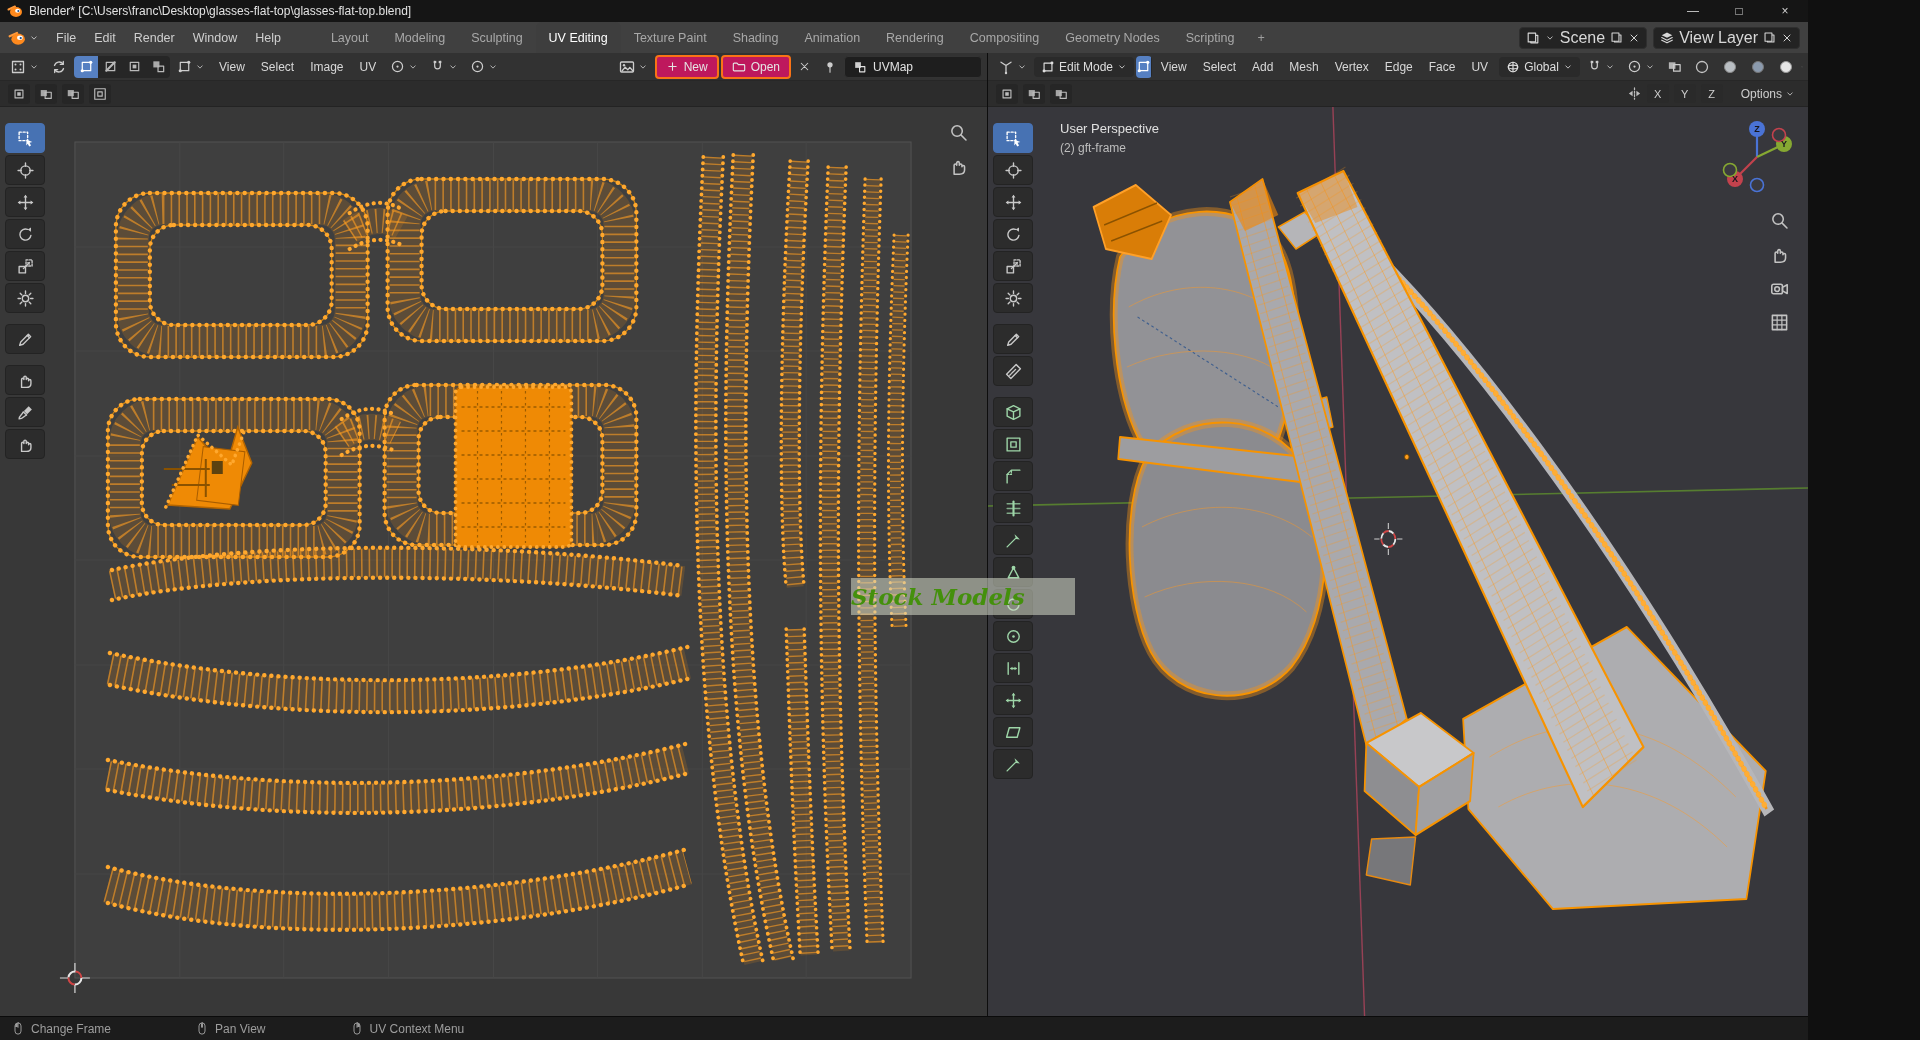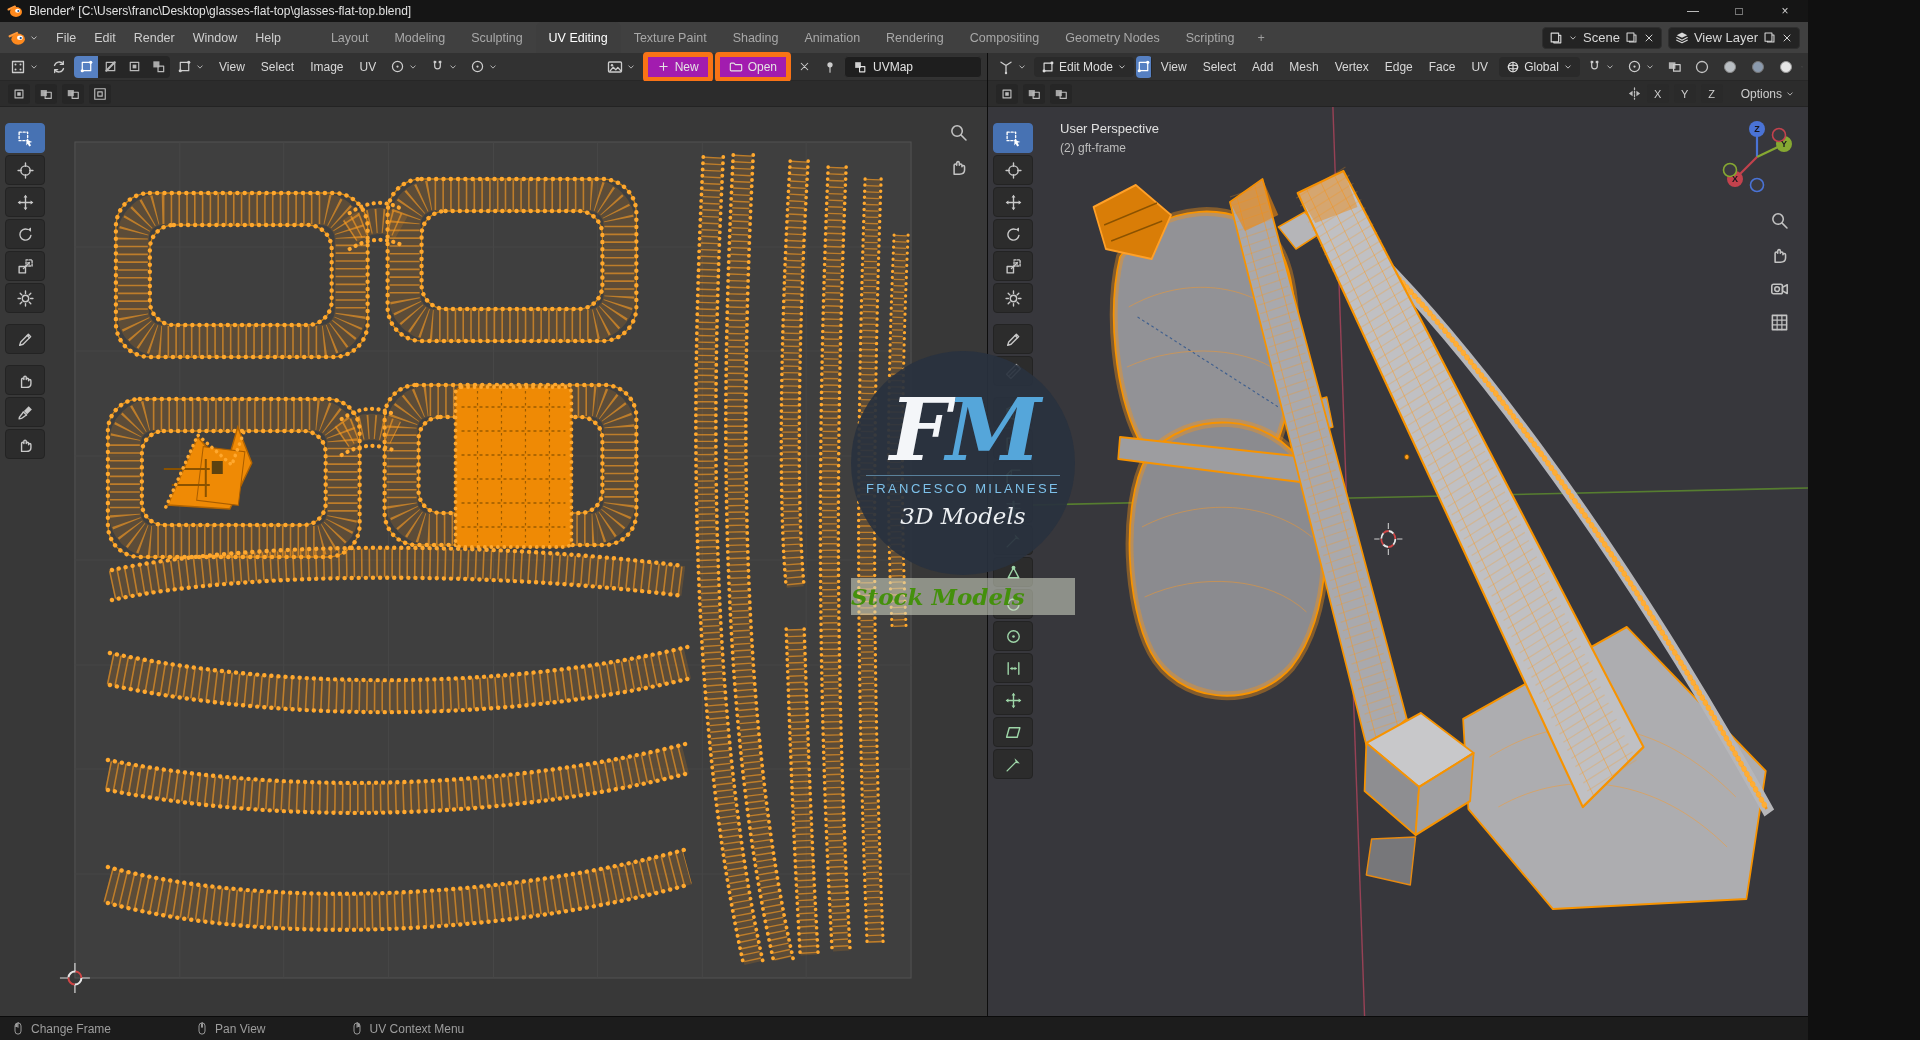--- a/index.html
+++ b/index.html
@@ -15,35 +15,35 @@
 
   
   .topbar{height:31px;background:#404040;display:flex;align-items:stretch;font-size:12.5px;flex:none}
   .app-btn{display:flex;align-items:center;gap:3px;padding:0 8px}
   .menu-item{display:flex;align-items:center;padding:0 9px;color:#cfcfcf}
   .workspaces{display:flex;margin-left:28px}
   .ws{display:flex;align-items:center;padding:0 13px;color:#a8a8a8}
   .ws.active{background:#3e3e3e;color:#fff;border-radius:6px 6px 0 0}
   .ws-add{display:flex;align-items:center;padding:0 10px;color:#9f9f9f}
   .topbar-right{margin-left:auto;display:flex;align-items:center;gap:6px;padding-right:8px}
-  .selector{display:flex;align-items:center;gap:5px;background:#232323;border:1px solid #2f2f2f;border-radius:4px;height:22px;padding:0 6px;font-size:13px;color:#d8d8d8}
+  .selector{display:flex;align-items:center;gap:5px;background:#232323;border:1px solid #2f2f2f;border-radius:4px;height:22px;padding:0 6px;font-size:16px;color:#d8d8d8}
 
   
   .main{flex:1;display:flex;min-height:0}
   .uv-pane{width:988px;flex:none;display:flex;flex-direction:column;border-right:1px solid #0d0d0d}
   .vp-pane{flex:1;display:flex;flex-direction:column;min-width:0}
   .editor-header{height:28px;flex:none;background:#323232;border-bottom:1px solid #272727;display:flex;align-items:center;gap:2px;padding:0 5px;font-size:12px;color:#d8d8d8;white-space:nowrap}
   .editor-sub{height:26px;flex:none;background:#2c2c2c;border-bottom:1px solid #232323;display:flex;align-items:center;gap:5px;padding:0 8px;font-size:12px;color:#c5c5c5}
   .menu{padding:3px 7px;border-radius:3px;color:#d8d8d8}
   .hbtn{display:flex;align-items:center;gap:3px;padding:3px 5px;border-radius:3px;color:#cdcdcd}
   .dd{display:flex;align-items:center;gap:4px;background:#2a2a2a;border-radius:4px;padding:3px 7px;color:#dedede}
   .modegrp{display:flex;background:#262626;border-radius:4px;overflow:hidden}
   .modegrp .mbtn{width:24px;height:22px;display:flex;align-items:center;justify-content:center;color:#b9b9b9}
   .modegrp .mbtn.on{background:#5680c2;color:#fff}
-  .pushbtn{display:flex;align-items:center;gap:5px;background:#a21caf;border:5px solid #f97316;border-radius:4px;padding:3px 9px;color:#e4e4e4}
+  .pushbtn{display:flex;align-items:center;gap:5px;background:#be185d;border:2px solid #f97316;border-radius:4px;padding:3px 9px;color:#e4e4e4}
   .field{display:flex;align-items:flex-end;gap:6px;background:#1e1e1e;border:1px solid #333;border-radius:4px;padding:3px 8px;min-width:138px;color:#e2e2e2}
   .spacer{flex:1}
   .subicon{width:22px;height:20px;display:flex;align-items:center;justify-content:center;background:#262626;border-radius:3px;color:#bdbdbd}
   .xyz-btn{width:22px;height:19px;display:flex;align-items:center;justify-content:center;background:#2a2a2a;border-radius:3px;color:#cfcfcf;font-size:11px}
   .sph{width:16px;height:16px}
 
   
   .canvas{flex:1;position:relative;overflow:hidden;min-height:0}
   .uv-canvas{background:#383838}
   .vp-canvas{background:#37373c}
@@ -1073,25 +1073,20 @@
           <g transform="translate(455,432)">
             <circle r="8" fill="none" stroke="#e8e8e8" stroke-width="2" stroke-dasharray="6.3 6.3"></circle>
             <circle r="8" fill="none" stroke="#d04545" stroke-width="2" stroke-dasharray="6.3 6.3" stroke-dashoffset="6.3"></circle>
             <path d="M-16,0 H-10 M10,0 H16 M0,-16 V-10 M0,10 V16" stroke="#cfcfcf" stroke-width="1.2"></path>
           </g>
         </svg>
       </div>
     </div>
   </div>
 
-  <div class="watermark">
-    <div class="fm"><span class="f">F</span><span class="m">M</span></div>
-    <div class="wm-name">FRANCESCO MILANESE</div>
-    <div class="wm-tag">3D Models</div>
-  </div>
   <div class="stock-band">
     <span>Stock Models</span>
   </div>
 
   <div class="statusbar">
     <div class="hint">
       <svg class="ic" width="12" height="15" viewBox="0 0 16 18">
           <use href="#s-mousebody"></use>
           <path d="M5,2.5 C5.8,1.9 6.8,1.6 7.6,1.6 V7 H4.3 V5 C4.3,4 4.5,3.2 5,2.5 Z" fill="currentColor" stroke="none"></path>
         </svg>

